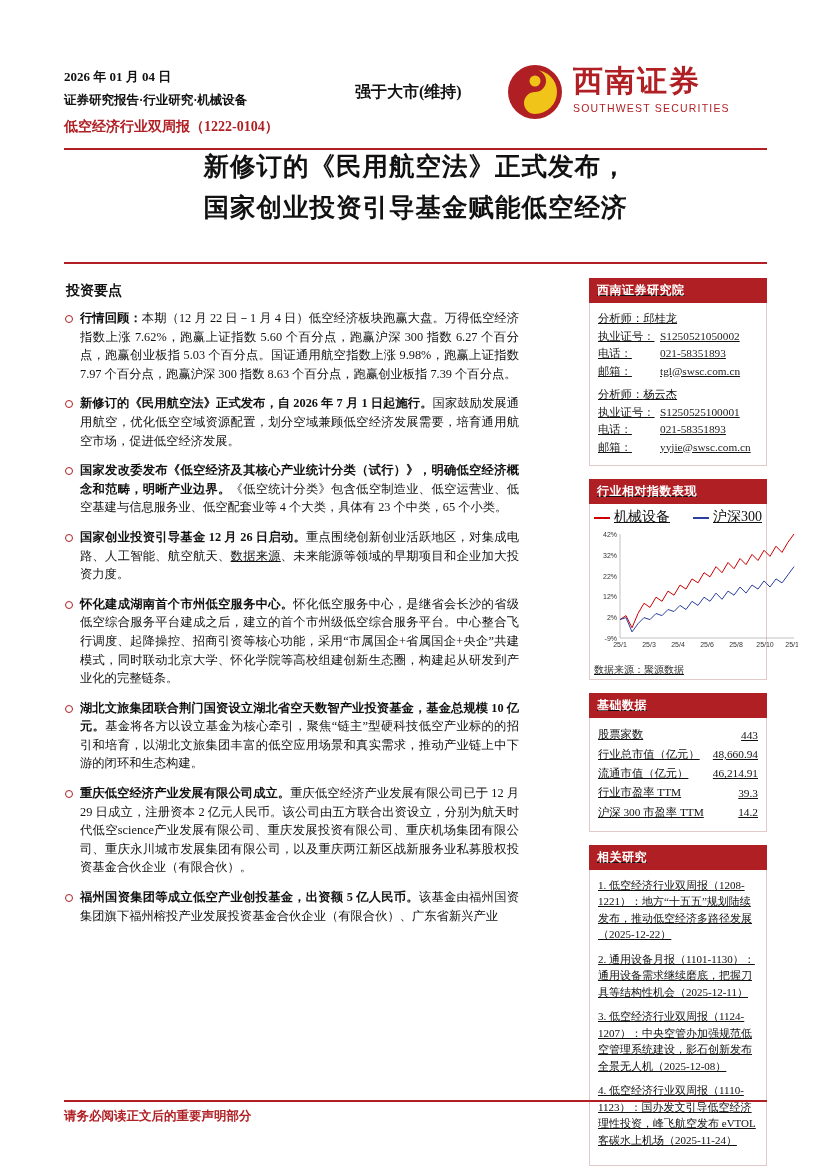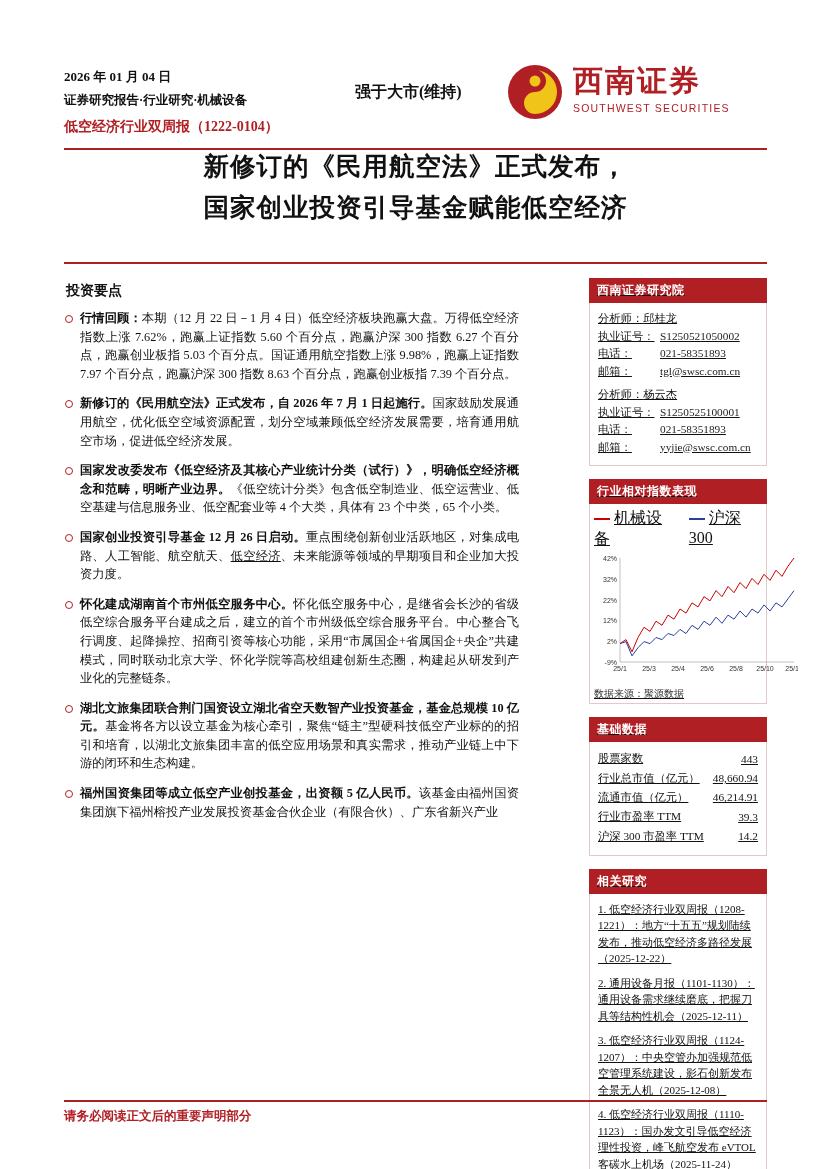--- a/index.html
+++ b/index.html
@@ -69,21 +69,21 @@
   .kv .v { flex:1; color:#222; word-break:break-all; }
   .kv.single { display:block; font-size:11.3px; line-height:17.5px;}
   .sep { height:6px; }
 
   table.data { width:100%; border-collapse:collapse; font-size:11.3px; }
   table.data td { padding: 2.2px 0; }
   table.data td.num { text-align:right; }
 
   
   .chart-wrap { padding: 4px 4px 2px; }
-  .legend { display:flex; justify-content:center; gap:14px; font-size:16px; margin-bottom:2px; }
+  .legend { display:flex; justify-content:space-between; gap:14px; font-size:14px; margin-bottom:2px; }
   .legend span.sw { display:inline-block; width:16px; height:0; border-top:2px solid #c00; vertical-align:middle; margin-right:4px;}
   .legend span.sw.blue { border-top-color:#2b3f9e; }
   .src { font-size:10px; color:#333; margin-top:3px; }
 
   .rel-list { font-size:11px; line-height:16.5px; }
   .rel-item { margin-bottom:8px; }
   .rel-item .n { font-weight:normal; }
 
   
   .rule.bot { top: 1100px; }
@@ -238,23 +238,24 @@
       </div>
 
     </div>
 
     <div class="left-col">
       <div class="sec-title">投资要点</div>
       <ul class="bullets" id="bullet-list">
           <li><b class="lead">行情回顾：</b><span>本期（12 月 22 日－1 月 4 日）低空经济板块跑赢大盘。万得低空经济指数上涨 7.62%，跑赢上证指数 5.60 个百分点，跑赢沪深 300 指数 6.27 个百分点，跑赢创业板指 5.03 个百分点。国证通用航空指数上涨 9.98%，跑赢上证指数 7.97 个百分点，跑赢沪深 300 指数 8.63 个百分点，跑赢创业板指 7.39 个百分点。</span></li>
           <li><b class="lead">新修订的《民用航空法》正式发布，自 2026 年 7 月 1 日起施行。</b><span>国家鼓励发展通用航空，优化低空空域资源配置，划分空域兼顾低空经济发展需要，培育通用航空市场，促进低空经济发展。</span></li>
           <li><b class="lead">国家发改委发布《低空经济及其核心产业统计分类（试行）》，明确低空经济概念和范畴，明晰产业边界。</b><span>《低空统计分类》包含低空制造业、低空运营业、低空基建与信息服务业、低空配套业等 4 个大类，具体有 23 个中类，65 个小类。</span></li>
-          <li><b class="lead">国家创业投资引导基金 12 月 26 日启动。</b>重点围绕创新创业活跃地区，对集成电路、人工智能、航空航天、<span class="uline">低空经济</span>、未来能源等领域的早期项目和企业加大投资力度。</li>
+          <li><b class="lead">国家创业投资引导基金 12 月 26 日启动。</b>重点围绕创新创业活跃地区，对集成电路、人工智能、航空航天、<span class="uline">数据来源</span>、未来能源等领域的早期项目和企业加大投资力度。</li>
           <li><b class="lead">怀化建成湖南首个市州低空服务中心。</b><span>怀化低空服务中心，是继省会长沙的省级低空综合服务平台建成之后，建立的首个市州级低空综合服务平台。中心整合飞行调度、起降操控、招商引资等核心功能，采用“市属国企+省属国企+央企”共建模式，同时联动北京大学、怀化学院等高校组建创新生态圈，构建起从研发到产业化的完整链条。</span></li>
           <li><b class="lead">湖北文旅集团联合荆门国资设立湖北省空天数智产业投资基金，基金总规模 10 亿元。</b><span>基金将各方以设立基金为核心牵引，聚焦“链主”型硬科技低空产业标的的招引和培育，以湖北文旅集团丰富的低空应用场景和真实需求，推动产业链上中下游的闭环和生态构建。</span></li>
+          <li><b class="lead">重庆低空经济产业发展有限公司成立。</b><span>重庆低空经济产业发展有限公司已于 12 月 29 日成立，注册资本 2 亿元人民币。该公司由五方联合出资设立，分别为航天时代低空science产业发展有限公司、重庆发展投资有限公司、重庆机场集团有限公司、重庆永川城市发展集团有限公司，以及重庆两江新区战新服务业私募股权投资基金合伙企业（有限合伙）。</span></li>
           <li><b class="lead">福州国资集团等成立低空产业创投基金，出资额 5 亿人民币。</b><span>该基金由福州国资集团旗下福州榕投产业发展投资基金合伙企业（有限合伙）、广东省新兴产业</span></li>
         </ul>
     </div>
 
     <div style="clear:both"></div>
   </div>
 
   <div class="rule bot"></div>
   <div class="footer">请务必阅读正文后的重要声明部分</div>
 

